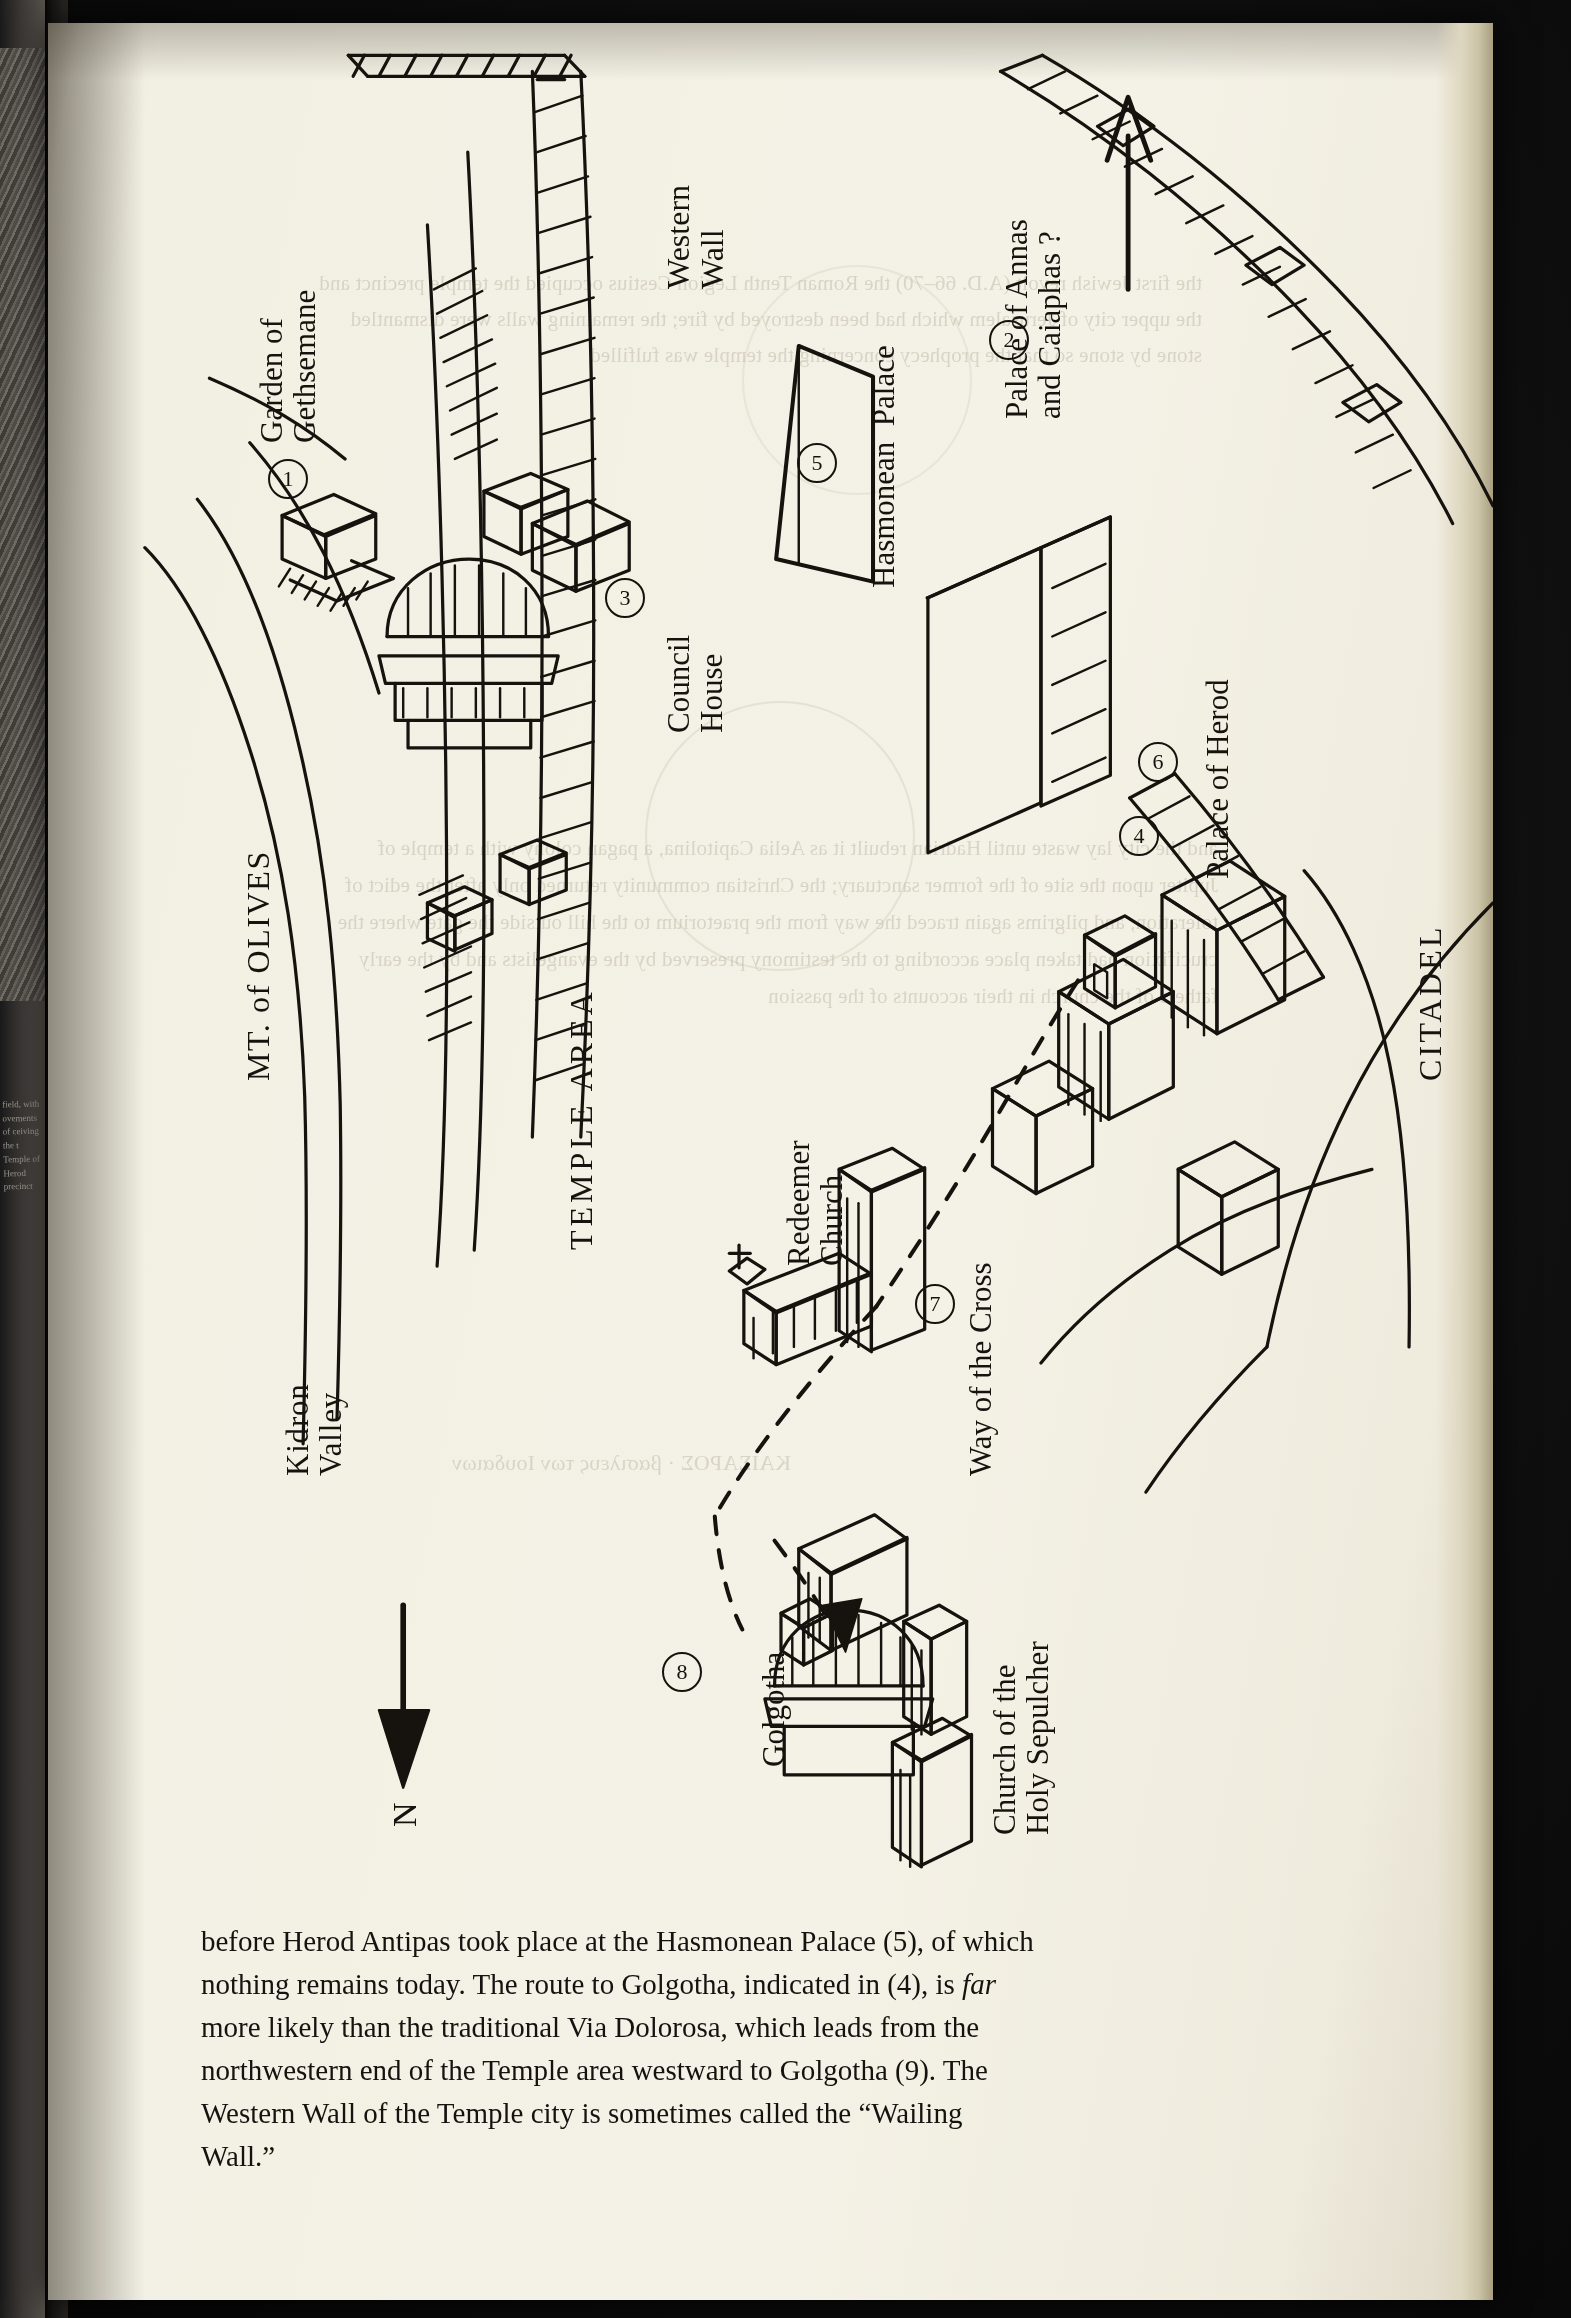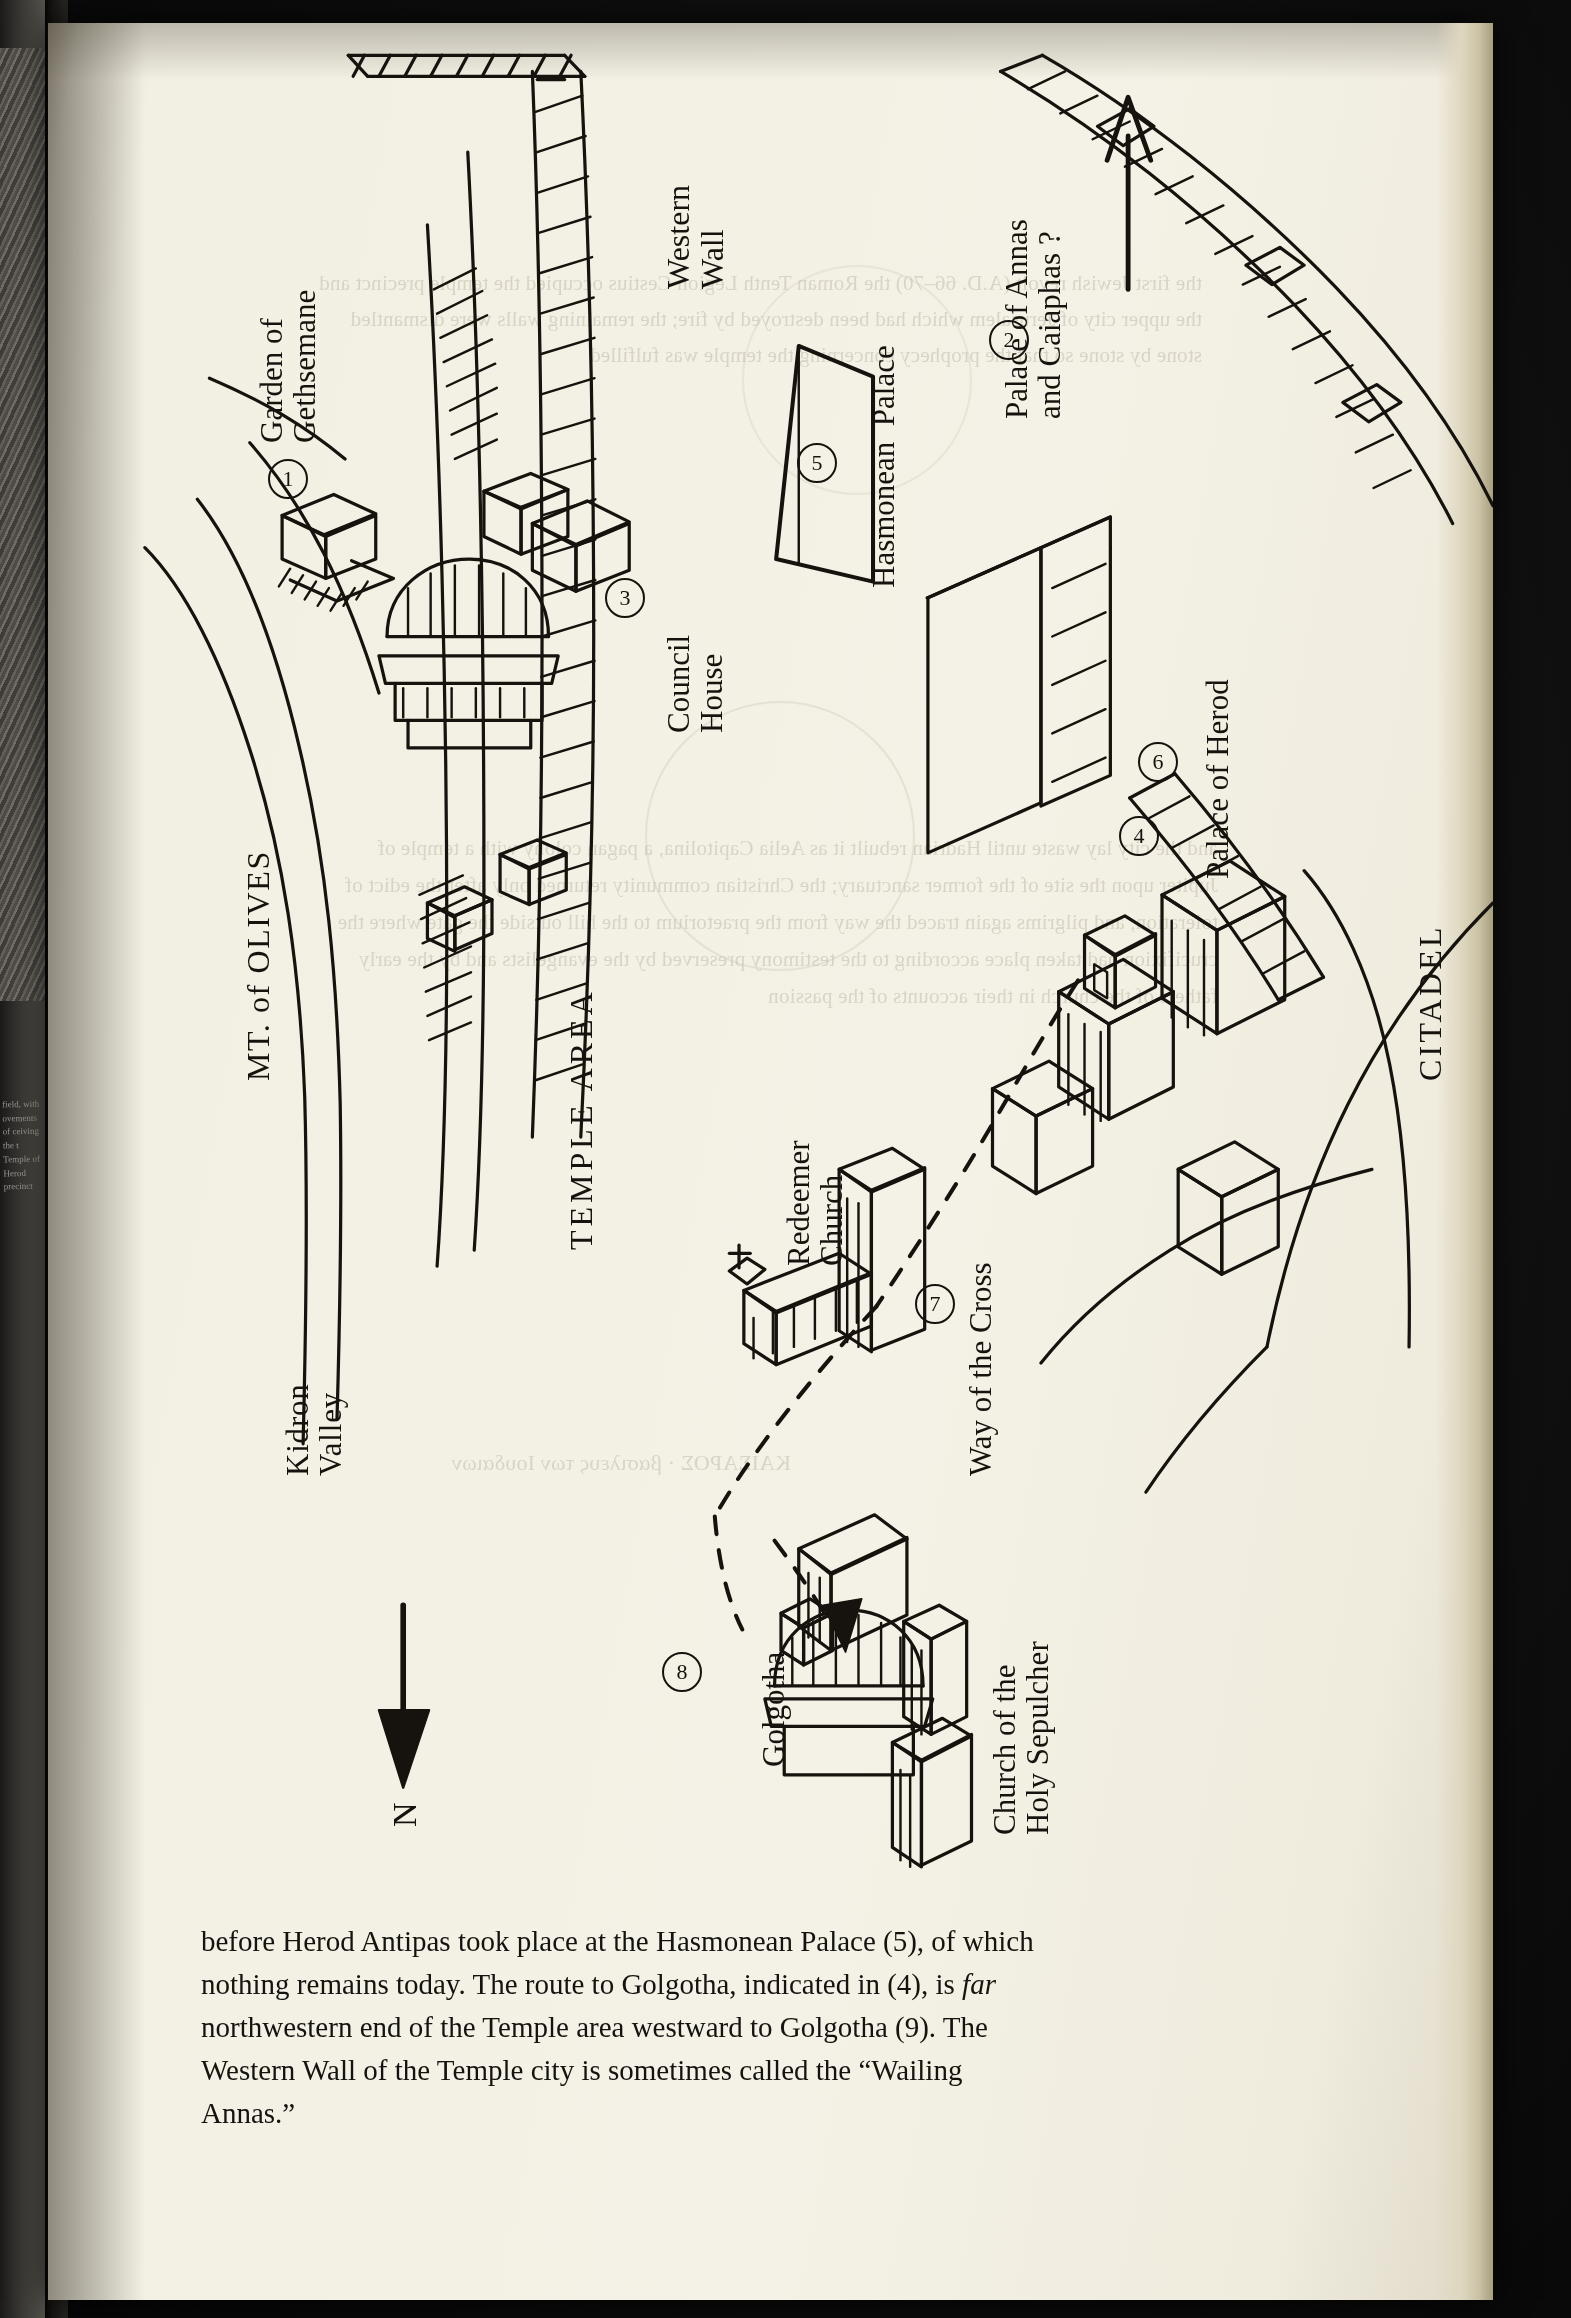--- a/index.html
+++ b/index.html
@@ -559,20 +559,21 @@
 
       <div class="mlabel rot" style="left:339px; top:1804px; font-size:34px;">N</div>
 
     </div>
 
     <div id="caption">
       <div>before Herod Antipas took place at the Hasmonean Palace (5), of which</div>
       <div>
         <span>nothing remains today. The route to Golgotha, indicated in (4), is </span><i>far</i>
       </div>
+      <div>more likely than the traditional Via Dolorosa, which leads from the</div>
       <div>northwestern end of the Temple area westward to Golgotha (9). The</div>
       <div>Western Wall of the Temple city is sometimes called the “Wailing</div>
-      <div>Annas.”</div>
+      <div>Wall.”</div>
     </div>
 
   </div>
 </div>
 
 
 </body></html>

